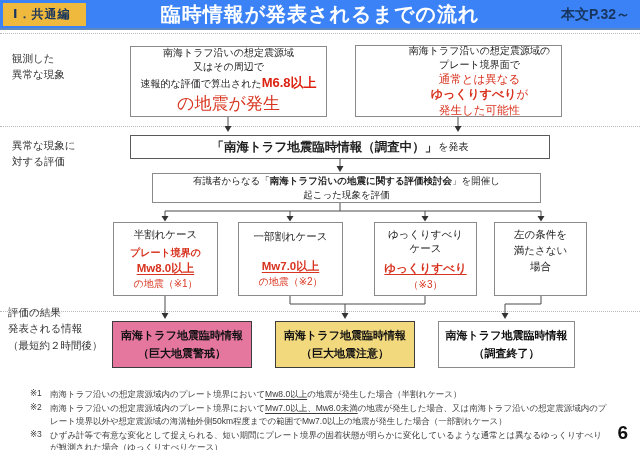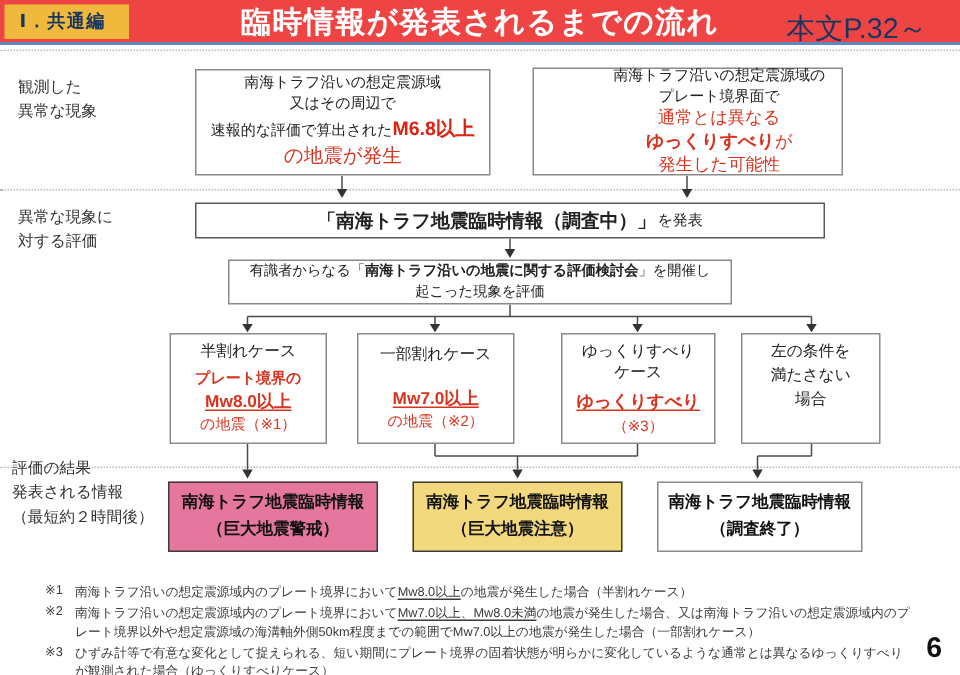--- a/index.html
+++ b/index.html
@@ -1,44 +1,44 @@
 <!DOCTYPE html>
 <html><head>
 <meta charset="utf-8">
 <style>
   html,body{margin:0;padding:0;background:#fff;}
   .page{position:relative;width:640px;height:450px;background:#fff;overflow:hidden;
         font-family:"Liberation Sans","DejaVu Sans",sans-serif;color:#222;}
   
-  .header{position:absolute;left:0;top:0;width:640px;height:30px;background:#ef4444;
+  .header{position:absolute;left:0;top:0;width:640px;height:30px;background:#3b82f6;
           border-bottom:2px solid #5d88c0;display:flex;align-items:center;justify-content:center;box-sizing:border-box;}
   .badge{position:absolute;left:3px;top:3px;background:#efb93e;color:#17355e;
          font-weight:bold;font-size:12px;padding:3px 16px 3px 10px;letter-spacing:1px;}
   .title{font-size:20px;font-weight:bold;color:#ffffff;letter-spacing:1px;}
-  .pageref{position:absolute;right:22px;top:6px;font-size:19px;font-weight:normal;color:#17355e;}
+  .pageref{position:absolute;right:10px;top:6px;font-size:14px;font-weight:bold;color:#17355e;}
   
   .dots{position:absolute;left:0;width:640px;border-top:1px dotted #b9b9b9;}
   .rowlabel{position:absolute;font-size:10.5px;color:#333;line-height:1.55;white-space:pre-line;}
   
   .box{position:absolute;background:#fff;border:1px solid #8a8a8a;box-sizing:border-box;
        display:flex;flex-direction:column;align-items:center;justify-content:center;text-align:center;}
   .t10{font-size:10px;line-height:1.4;color:#222;}
   .t95{font-size:9.5px;line-height:1.5;color:#222;}
   .red{color:#d8331f;}
   .red-strong{color:#dd2212;font-weight:bold;font-size:13px;}
   .u{text-decoration:underline;text-underline-offset:2px;}
   #boxL{left:130px;top:46px;width:197px;height:71px;}
   #boxR{left:355px;top:45px;width:207px;height:72px;padding-left:42px;}
   #boxR .r1{font-size:11.5px;line-height:1.3;}
   #boxR .rb{font-size:12px;font-weight:bold;}
   #announce{left:130px;top:135px;width:420px;height:24px;border:1.5px solid #5a5a5a;
             flex-direction:row;align-items:center;gap:1px;}
   #announce .big{font-size:12.5px;font-weight:bold;}
   #announce .small{font-size:10px;}
-  #council{left:152px;top:173px;width:336px;height:30px;}
+  #council{left:152px;top:173px;width:389px;height:30px;}
   #council b{font-weight:bold;}
   
   .case{top:222px;height:74px;padding:4px 2px;}
   #case1{left:113px;width:105px;}
   #case2{left:238px;width:105px;}
   #case3{left:374px;width:103px;}
   #case4{left:494px;width:93px;}
   .case-title{font-size:10.5px;color:#222;line-height:1.35;margin-bottom:5px;white-space:pre-line;}
   .emph-top{font-size:10px;font-weight:bold;color:#d8331f;line-height:1.35;}
   .emph{font-size:11.5px;font-weight:bold;color:#d8331f;line-height:1.5;
@@ -126,21 +126,21 @@
         <path d="M541 304 H505"></path>
       <path d="M505 304 V313"></path>
         <polygon points="501.5,313 508.5,313 505,319"></polygon>
     </g>
   </svg>
 
   <div class="box" id="boxL">
     <div class="t10">南海トラフ沿いの想定震源域</div>
     <div class="t10">又はその周辺で</div>
     <div class="t10"><span>速報的な評価で算出された</span><span class="red-strong">M6.8以上</span></div>
-    <div class="red" style="font-size:13px;line-height:1.45">の地震が発生</div>
+    <div class="red" style="font-size:17px;line-height:1.45">の地震が発生</div>
   </div>
 
   <div class="box" id="boxR">
     <div class="t10">南海トラフ沿いの想定震源域の</div>
     <div class="t10">プレート境界面で</div>
     <div class="red r1">通常とは異なる</div>
     <div class="red r1"><span class="rb">ゆっくりすべり</span><span>が</span></div>
     <div class="red r1">発生した可能性</div>
   </div>
 

